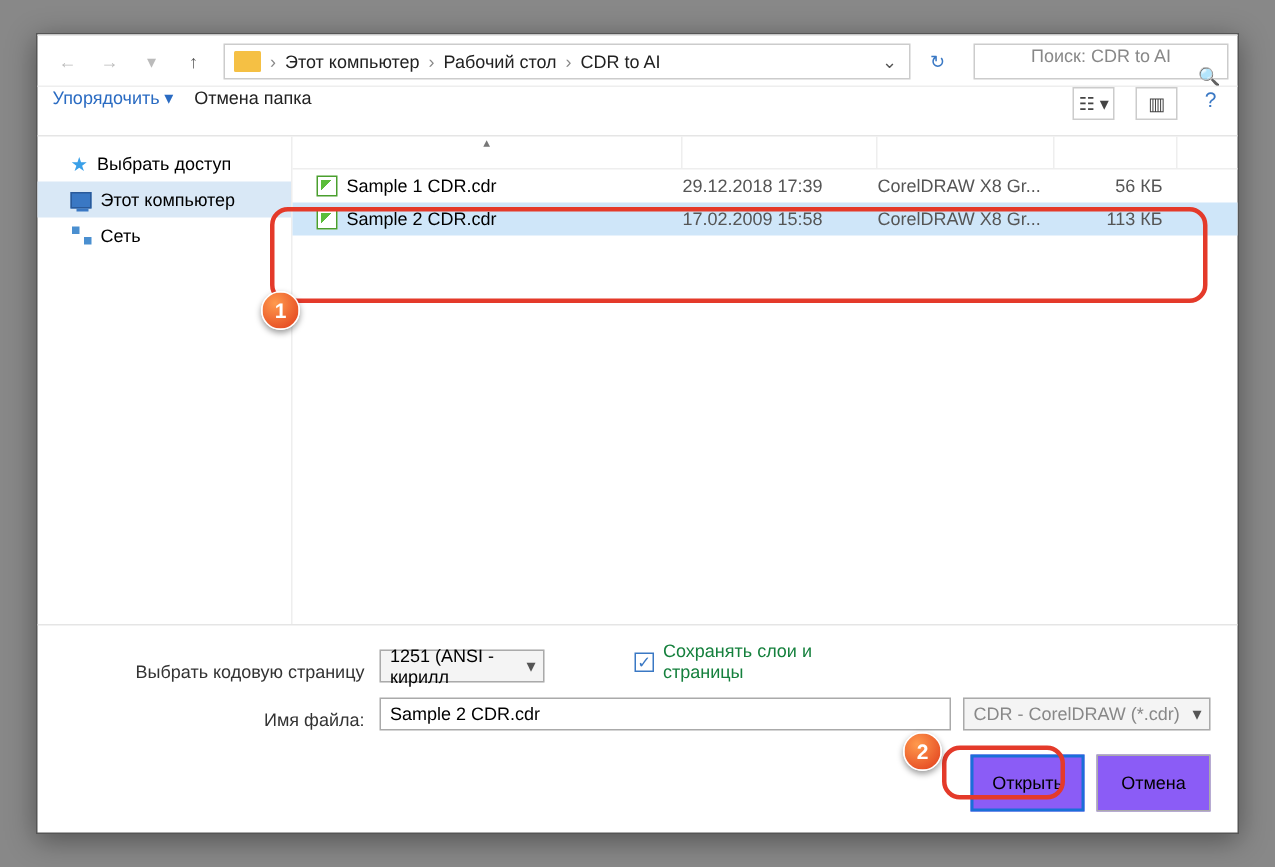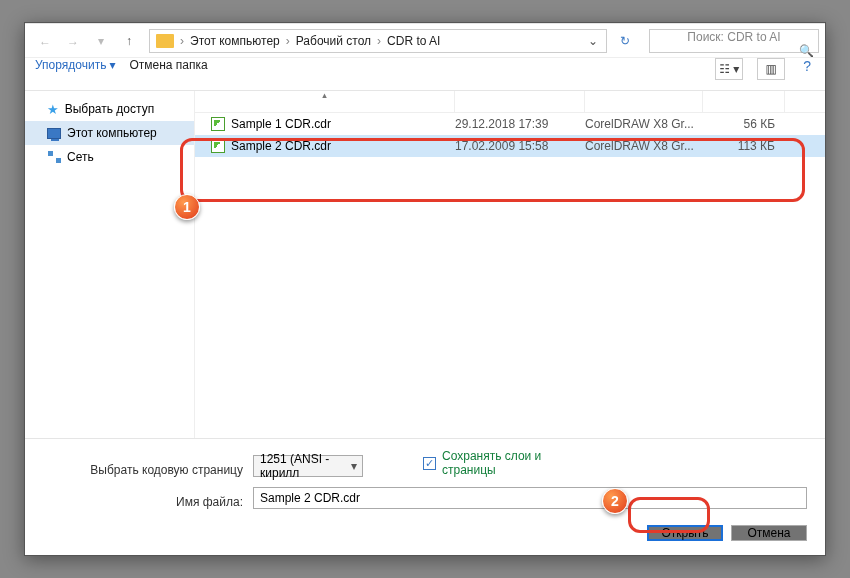--- a/index.html
+++ b/index.html
@@ -63,21 +63,21 @@
 .lbl { width: 210px; text-align: right; padding-right: 10px; color: #333; }
 .select { height: 22px; border: 1px solid #aaa; background: #f4f4f4; padding: 0 18px 0 6px; display: flex; align-items: center; position: relative; cursor: pointer; }
 .select:after { content:"▾"; position: absolute; right: 5px; color: #555; }
 .chk-wrap { display: flex; align-items: center; gap: 6px; margin-left: 60px; }
 .chk { width: 13px; height: 13px; border: 1px solid #3a78c4; color: #3a78c4; font-size: 11px; display: flex; align-items: center; justify-content: center; }
 .chk-label { color: #15803d; max-width: 130px; }
 .fname-input { flex: 1; height: 22px; border: 1px solid #aaa; background: #fff; padding: 0 6px; display: flex; align-items: center; }
 .ftype-select { width: 165px; margin-left: 8px; height: 22px; border: 1px solid #aaa; background: #f4f4f4; padding: 0 18px 0 6px; display: flex; align-items: center; position: relative; color: #888; }
 .ftype-select:after { content:"▾"; position: absolute; right: 5px; color: #555; }
 .btns { display: flex; justify-content: flex-end; gap: 8px; padding-top: 6px; }
-.btn { min-width: 76px; height: 16px; border: 1px solid #aaa; background: #737373; display: flex; align-items: center; justify-content: center; cursor: pointer; }
+.btn { min-width: 76px; height: 38px; border: 1px solid #aaa; background: #8b5cf6; display: flex; align-items: center; justify-content: center; cursor: pointer; }
 .btn.primary { border: 2px solid #1a6fd8; }
 </style>
 </head>
 <body>
 
 <div class="dialog">
 
   <div class="navbar">
     <div class="navbtn disabled">←</div>
     <div class="navbtn disabled">→</div>
@@ -169,20 +169,23 @@
       <div class="chk-wrap">
         <div class="chk">✓</div>
         <div class="chk-label">Сохранять слои и страницы</div>
       </div>
     </div>
     <div class="row">
       <div class="lbl">Имя файла:</div>
       <div class="fname-input">
           <span>Sample 2 CDR.cdr</span>
         </div>
+      <div class="ftype-select">
+          <span>CDR - CorelDRAW (*.cdr)</span>
+        </div>
     </div>
     <div class="btns">
       <div class="btn primary">Открыть</div>
       <div class="btn">Отмена</div>
     </div>
   </div>
 </div>
 
 <div class="hi-red hi1"></div>
 <div class="hi-red hi2"></div>

